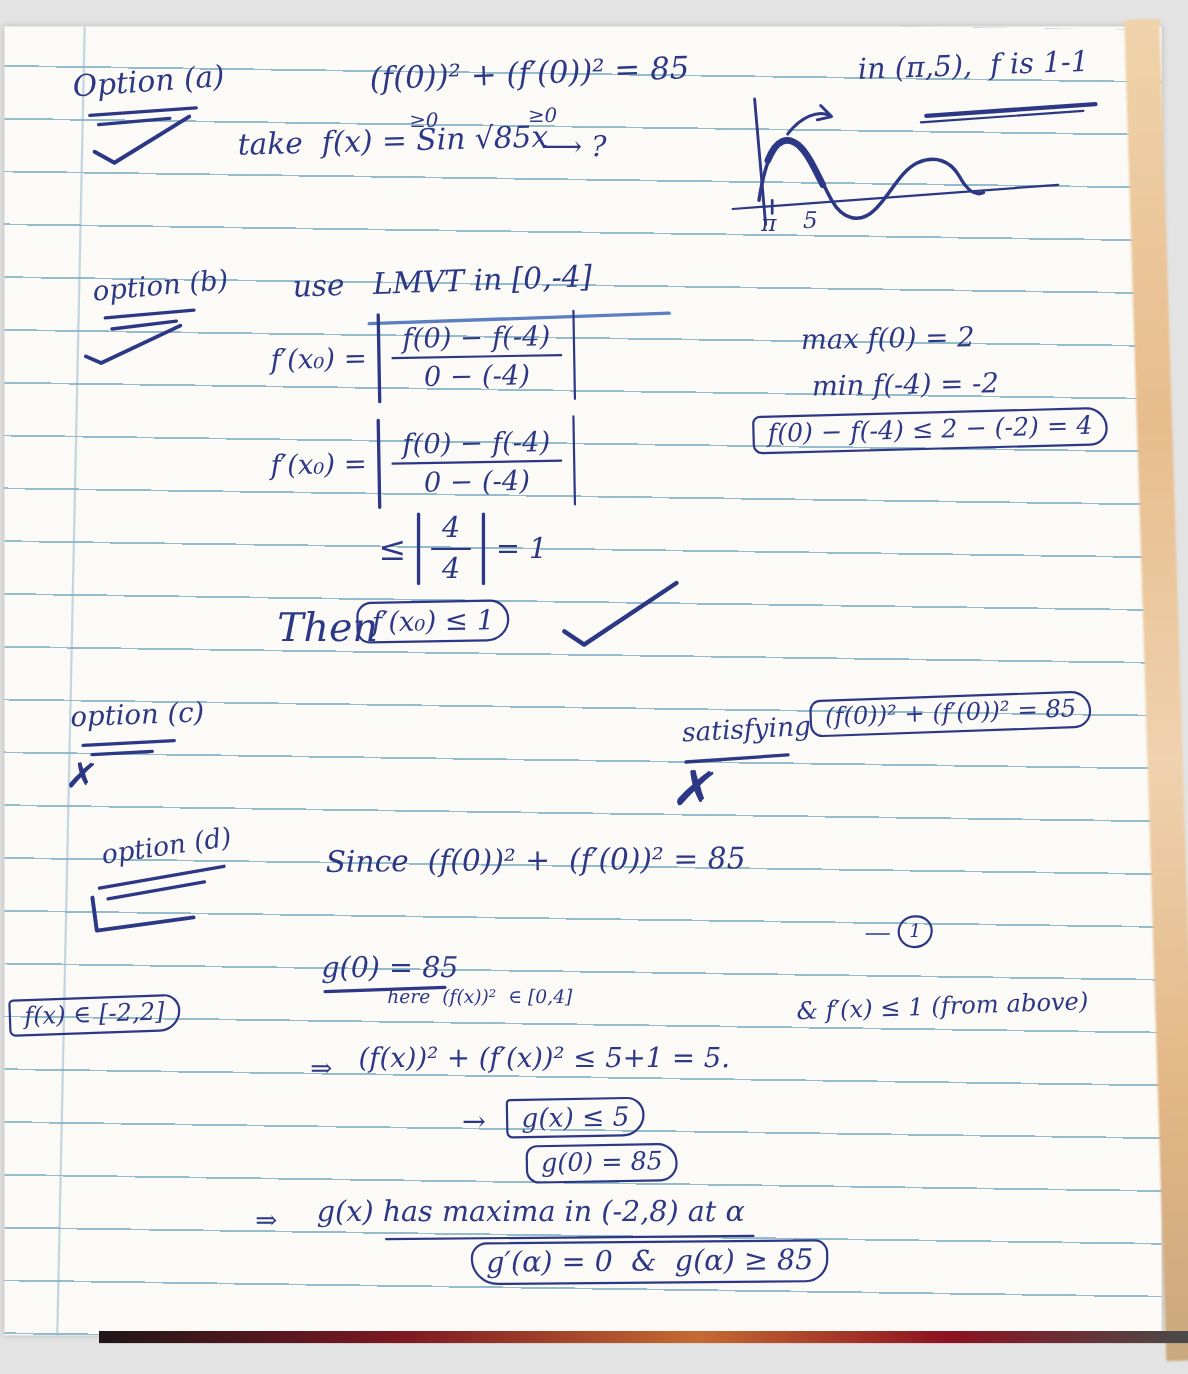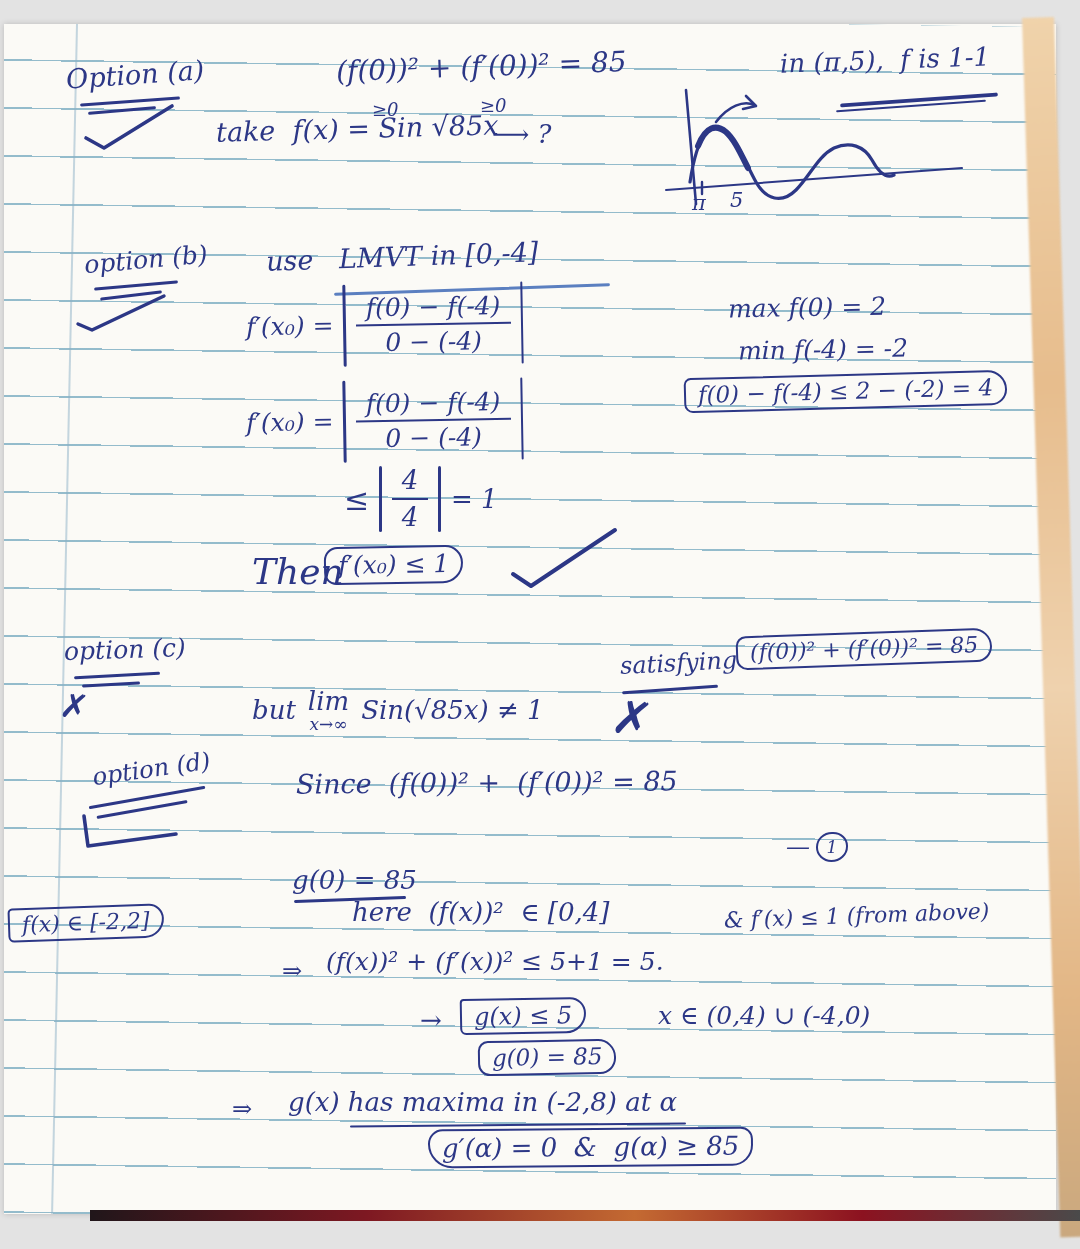--- a/index.html
+++ b/index.html
@@ -134,56 +134,47 @@
 
   <div class="hand" style="left:64px;top:636px;font-size:25px;transform:rotate(-2deg);">option (c)</div>
   <div class="stroke" style="left:74px;top:674px;width:86px;transform:rotate(-3deg);"></div>
   <div class="stroke" style="left:82px;top:683px;width:58px;transform:rotate(-3deg);"></div>
   <div class="hand" style="left:60px;top:688px;font-size:34px;transform:rotate(8deg);font-style:normal;">✗</div>
 
   <div class="hand" style="left:620px;top:650px;font-size:24px;transform:rotate(-3deg);">satisfying</div>
   <div class="stroke" style="left:622px;top:688px;width:96px;transform:rotate(-4deg);"></div>
   <div class="hand hbox" style="left:736px;top:632px;font-size:22px;transform:rotate(-2deg);border-radius:14px 26px 22px 16px;">(f(0))² + (f′(0))² = 85</div>
 
-  <div class="hand eqrow" style="left:252px;top:688px;font-size:26px;gap:12px;">
-    <span>but</span>
-    <span class="limblk">
-      <span>lim</span>
-      <span class="sub">x→∞</span>
-    </span>
-    <span>Sin(√85x) ≠ 1</span>
-  </div>
   <div class="hand" style="left:612px;top:692px;font-size:48px;transform:rotate(10deg);font-style:normal;">✗</div>
 
   <div class="hand" style="left:92px;top:756px;font-size:24px;transform:rotate(-8deg);">option (d)</div>
   <div class="stroke" style="left:88px;top:796px;width:118px;transform:rotate(-10deg);"></div>
   <div class="stroke" style="left:96px;top:808px;width:92px;transform:rotate(-10deg);"></div>
   <svg style="left:76px;top:808px;" width="110" height="50" viewBox="0 0 110 50">
     <polyline points="8,8 12,38 100,26" stroke-width="3.6"></polyline>
   </svg>
 
   <div class="hand" style="left:296px;top:768px;font-size:27px;transform:rotate(-0.5deg);">Since  (f(0))² +  (f′(0))² = 85</div>
   <div class="hand eqrow" style="left:786px;top:832px;font-size:24px;gap:6px;">
     <span>—</span>
     <span class="circ">1</span>
   </div>
   <div class="hand" style="left:292px;top:866px;font-size:26px;">g(0) = 85</div>
   <div class="stroke" style="left:294px;top:898px;width:112px;transform:rotate(-2deg);"></div>
 
   <div class="hand hbox" style="left:8px;top:906px;font-size:22px;transform:rotate(-2deg);border-radius:6px 20px 26px 8px;">f(x) ∈ [-2,2]</div>
 
-  <div class="hand" style="left:352px;top:898px;font-size:26px;">here  (f(x))²  ∈ [0,4]</div>
+  <div class="hand" style="left:352px;top:898px;font-size:17px;">here  (f(x))²  ∈ [0,4]</div>
   <div class="hand" style="left:724px;top:904px;font-size:22px;transform:rotate(-2deg);">&amp; f′(x) ≤ 1 (from above)</div>
 
   <div class="hand" style="left:282px;top:958px;font-size:24px;">⇒</div>
   <div class="hand" style="left:326px;top:948px;font-size:25px;">(f(x))² + (f′(x))² ≤ 5+1 = 5.</div>
 
   <div class="hand" style="left:420px;top:1006px;font-size:26px;">→</div>
   <div class="hand hbox" style="left:460px;top:998px;font-size:24px;border-radius:4px 16px 20px 6px;transform:rotate(-1deg);">g(x) ≤ 5</div>
-  <div class="hand" style="left:658px;top:1002px;font-size:25px;">x ∈ (0,4) ∪ (-4,0)</div>
   <div class="hand hbox" style="left:478px;top:1040px;font-size:23px;border-radius:10px 18px 16px 12px;transform:rotate(-1deg);">g(0) = 85</div>
 
   <div class="hand" style="left:232px;top:1096px;font-size:24px;">⇒</div>
   <div class="hand" style="left:288px;top:1088px;font-size:26px;">g(x) has maxima in (-2,8) at α</div>
   <div class="stroke" style="left:350px;top:1124px;width:336px;height:2px;transform:rotate(-0.5deg);"></div>
 
   <div class="hand hbox" style="left:428px;top:1128px;font-size:26px;border-radius:24px 20px 34px 40px;transform:rotate(-0.5deg);">g′(α) = 0  &amp;  g(α) ≥ 85</div>
 </div>
 
 </body></html>

